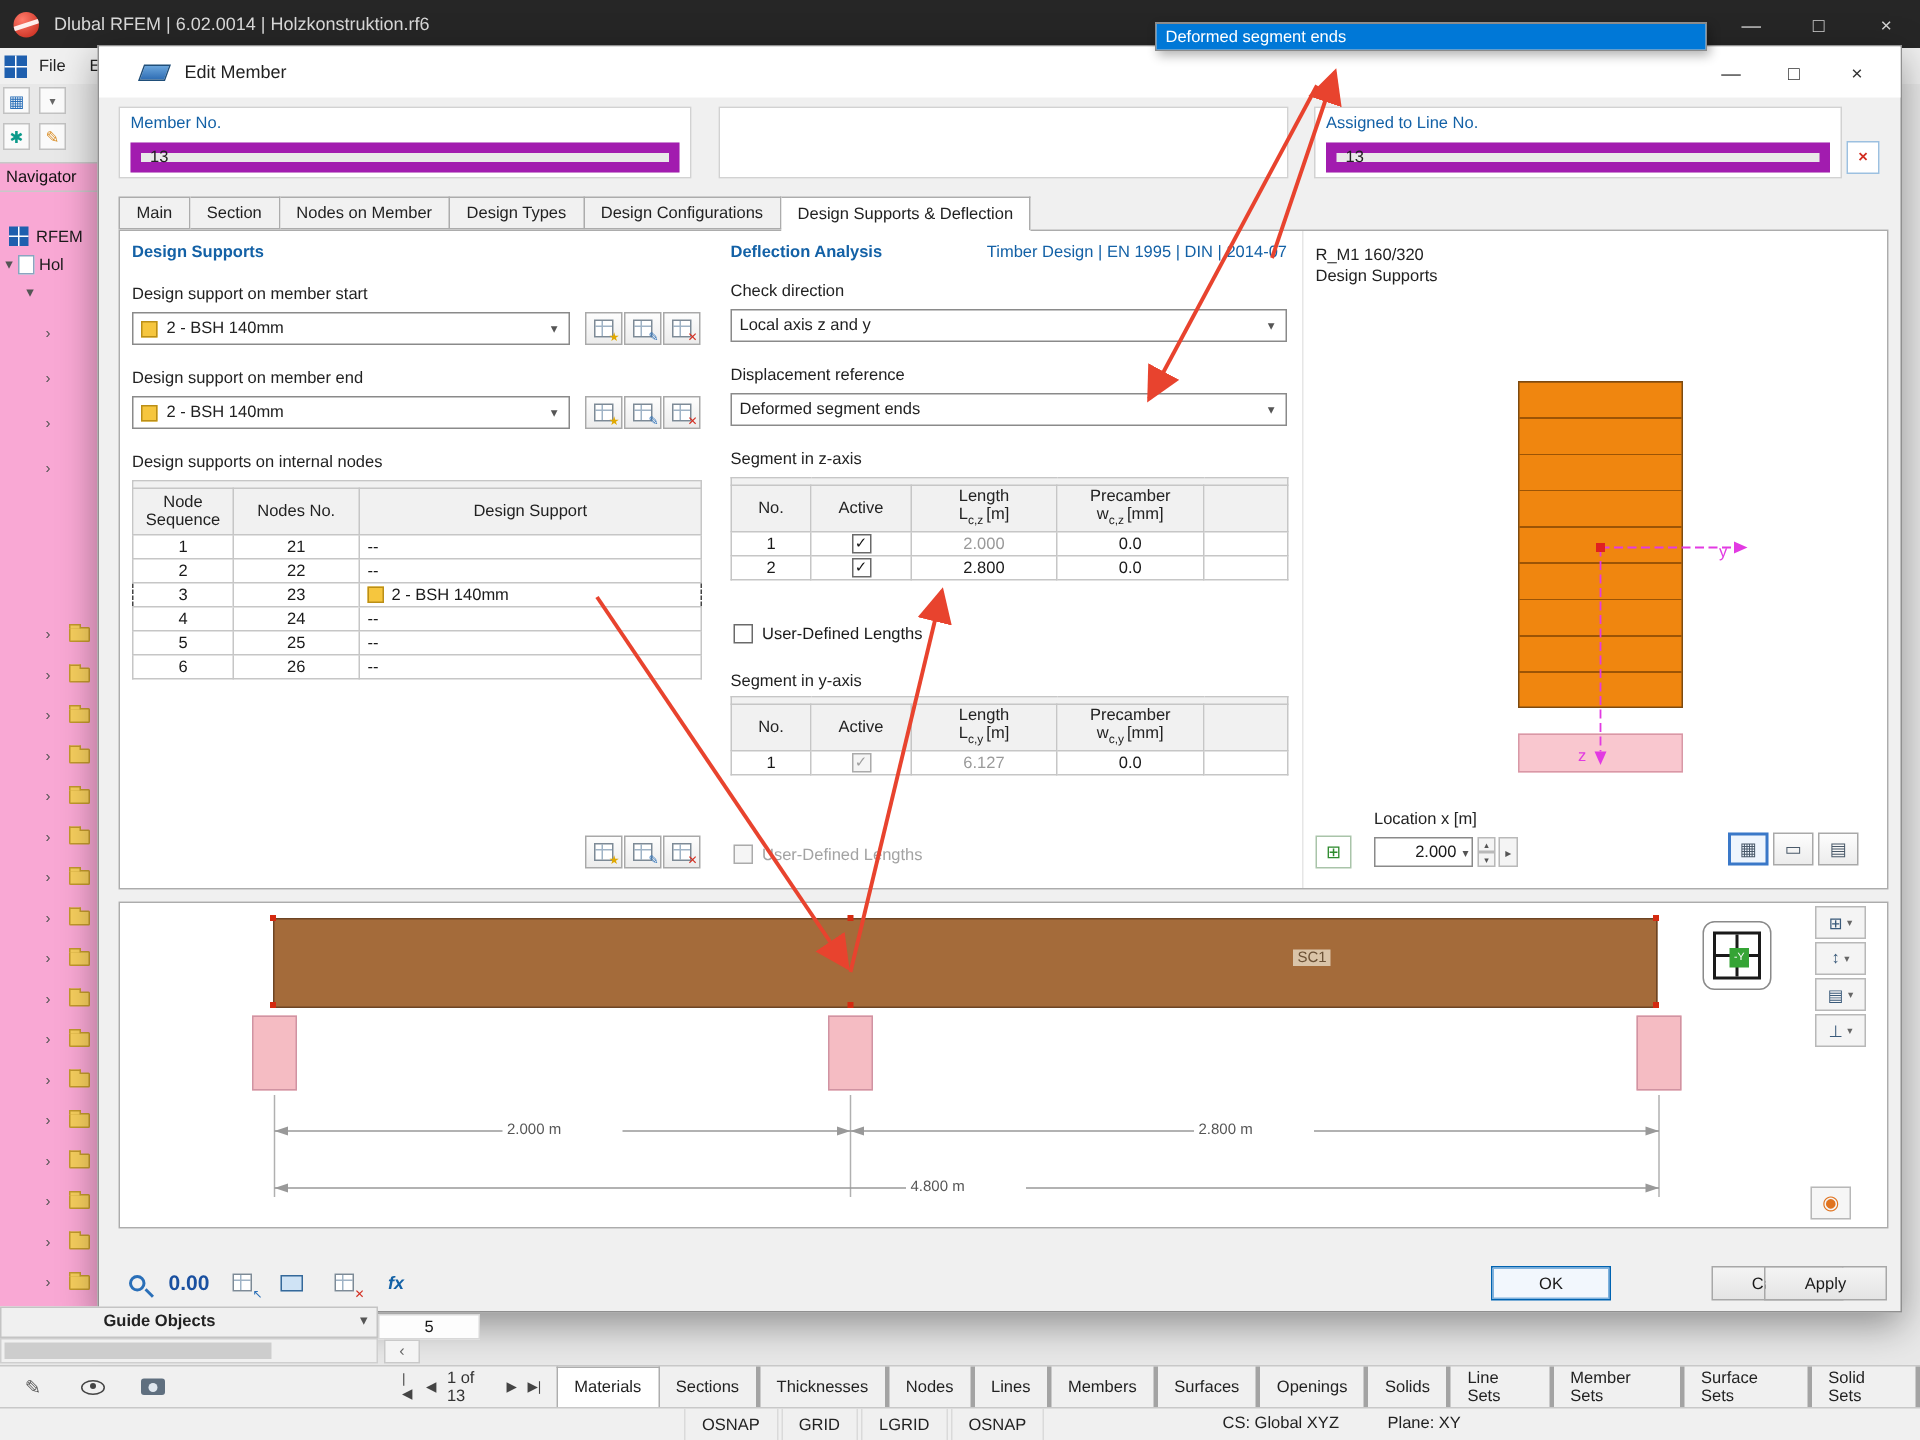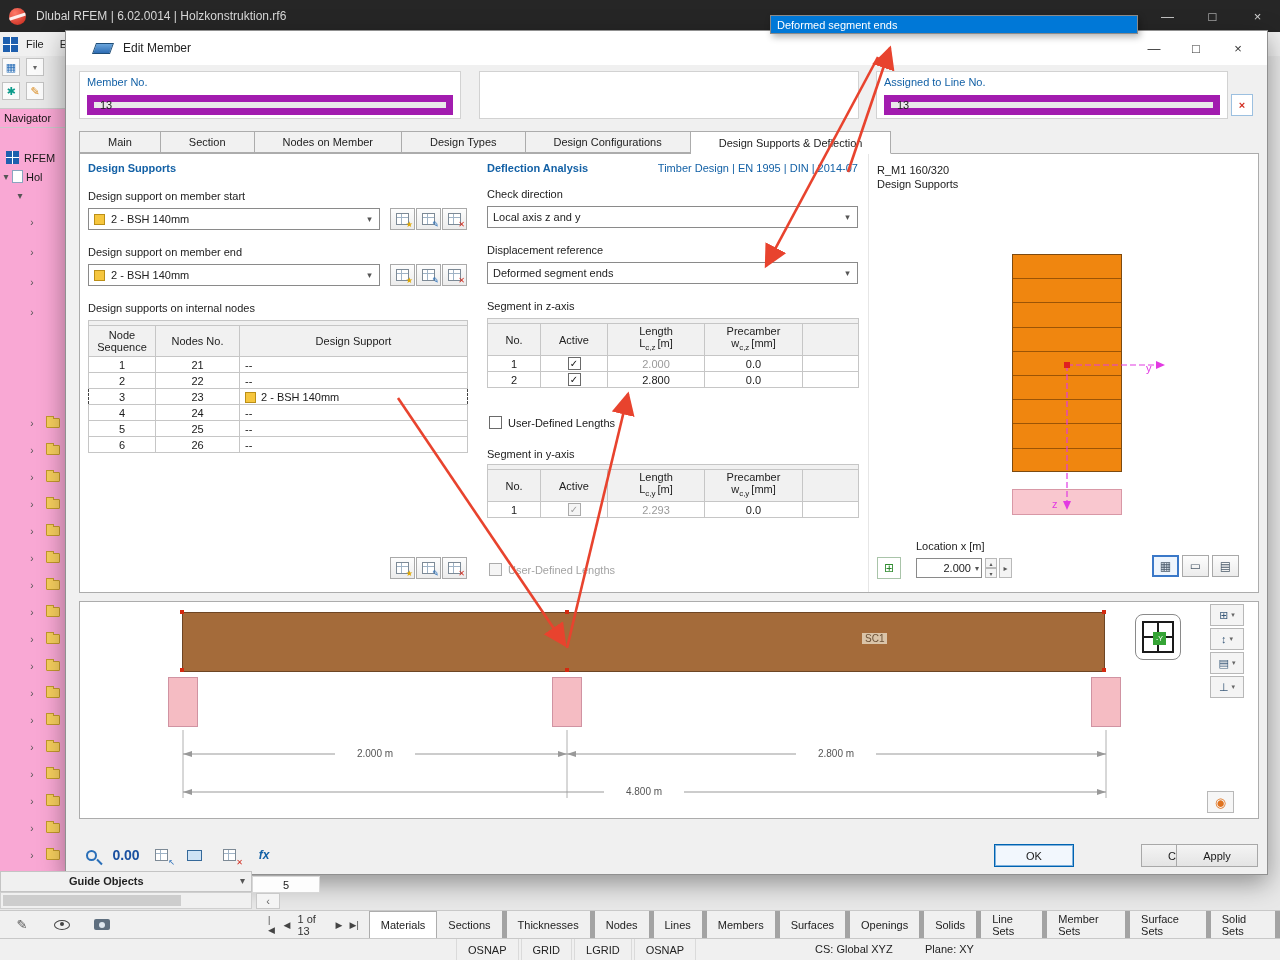--- a/index.html
+++ b/index.html
@@ -54,21 +54,21 @@
   .eye { width:16px; height:10px; border:1.5px solid #444; border-radius:50%; position:relative; }
   .eye::after { content:''; position:absolute; left:4.5px; top:1.5px; width:4px; height:4px; background:#444; border-radius:50%; }
   .cam { width:16px; height:11px; background:#5f6f7f; border-radius:2px; position:relative; }
   .cam::after { content:''; position:absolute; left:5px; top:2.5px; width:6px; height:6px; background:#dfe7ef; border-radius:50%; }
 
   
   .statusrow1 { position:absolute; left:262px; top:910px; width:1018px; height:28px; background:#f0f0f0; border-top:1px solid #c8c8c8; display:flex; align-items:center; z-index:12; }
   .pager { display:flex; align-items:center; gap:7px; padding:0 10px 0 6px; color:#333; }
   .pagerbtn { font-size:9px; color:#444; }
   .stabs { display:flex; height:100%; }
-  .stab { padding:0 11px; display:flex; align-items:center; border-right:5px solid #a3a3a3; color:#222; }
+  .stab { padding:0 11px; display:flex; align-items:center; border-right:3px solid #a3a3a3; color:#222; }
   .stab.active { background:#fff; border:1px solid #adadad; border-bottom:none; }
   .statusrow2 { position:absolute; left:0; top:938px; width:1280px; height:22px; background:#f0f0f0; border-top:1px solid #c8c8c8; z-index:12; }
   .snapwrap { position:absolute; left:456px; top:0; height:100%; display:flex; }
   .snapitem { padding:0 11px; display:flex; align-items:center; border-left:1px solid #dadada; border-right:1px solid #dadada; color:#222; margin-right:2px; }
   .cslabel { position:absolute; left:815px; top:4px; color:#222; }
   .planelabel { position:absolute; left:925px; top:4px; color:#222; }
 
   
   .dialog { position:absolute; left:65px; top:30px; width:1203px; height:845px; background:#f0f0f0; border:1px solid #909090; box-shadow:0 8px 24px rgba(0,0,0,.38); z-index:10; }
   .dlg-title { position:absolute; left:0; top:0; right:0; height:34px; background:#fff; display:flex; align-items:center; }
@@ -76,21 +76,21 @@
   .dlg-title-text { margin-left:11px; font-size:12px; color:#222; }
   .dlg-ctrls { margin-left:auto; display:flex; margin-right:8px; }
   .dlg-ctrl { width:42px; height:30px; display:flex; align-items:center; justify-content:center; font-size:13px; color:#333; }
 
   .hbox { position:absolute; top:40px; height:48px; background:#fff; border:1px solid #d2d2d2; }
   .flabel { position:absolute; left:7px; top:4px; color:#1361a6; }
   .finput { position:absolute; left:7px; right:7px; top:23px; height:20px; background:#e9e9e9; border:7px solid #a21caf; display:flex; align-items:center; padding-left:6px; color:#222; }
   .pickbtn { position:absolute; left:1165px; top:63px; width:22px; height:22px; background:#fff; border:1px solid #9cc0e0; color:#d22d20; display:flex; align-items:center; justify-content:center; font-weight:bold; }
 
   .dtabs { position:absolute; left:13px; top:100px; height:22px; display:flex; }
-  .dtab { padding:0 28px; display:flex; align-items:center; border:1px solid #acacac; border-left:none; background:#f1f1f1; color:#222; }
+  .dtab { padding:0 11px; display:flex; align-items:center; border:1px solid #acacac; border-left:none; background:#f1f1f1; color:#222; }
   .dtab:first-child { border-left:1px solid #acacac; }
   .dtab.active { background:#fff; height:23px; border-bottom:1px solid #fff; position:relative; z-index:3; }
 
   .cbox { position:absolute; left:13px; top:122px; width:1180px; height:440px; background:#fff; border:1px solid #acacac; }
   .sect-title { position:absolute; color:#1361a6; font-weight:bold; }
   .lbl { position:absolute; color:#222; }
   .dimtxt { color:#9a9a9a; }
 
   .combo { position:absolute; height:22px; background:#fff; border:1px solid #8a8a8a; display:flex; align-items:center; padding:0 2px 0 5px; }
   .combo .sw { width:11px; height:11px; background:#f6c63e; border:1px solid #bb8f17; margin-right:6px; flex:none; }
@@ -138,21 +138,21 @@
   .viewbtns { position:absolute; left:1072px; top:401px; display:flex; gap:3px; }
   .vbtn { width:27px; height:22px; background:linear-gradient(#fdfdfd,#ececec); border:1px solid #a9a9a9; display:flex; align-items:center; justify-content:center; color:#4a5a6a; font-size:12px; }
   .vbtn.selon { border:2px solid #3a78c8; background:#eef5fd; }
 
   
   .bv { position:absolute; left:13px; top:570px; width:1180px; height:218px; background:#fff; border:1px solid #acacac; }
   .beam { position:absolute; left:102px; top:10px; width:923px; height:60px; background:#a46b3a; border:1px solid #6d4524; }
   .sc1 { position:absolute; left:782px; top:31px; background:rgba(228,211,188,.85); color:#6b5136; padding:0 3px; font-size:10px; }
   .reddot { position:absolute; width:4px; height:4px; background:#d42a10; }
   .bsup { position:absolute; top:75px; width:30px; height:50px; background:#f5bcc3; border:1px solid #d093a2; }
-  .dimlab { position:absolute; color:#555; font-size:10px; background:#fff; padding:0 3px; width:80px; text-align:center; }
+  .dimlab { position:absolute; color:#555; font-size:10px; background:#fff; padding:0 3px; width:80px; text-align:left; }
   .vcube { position:absolute; left:1055px; top:12px; width:46px; height:46px; background:#fff; border:1px solid #8a8a8a; border-radius:8px; }
   .vcube-grid { position:absolute; left:6px; top:6px; right:6px; bottom:6px; border:2px solid #1a1a1a;
       background-image:linear-gradient(#1a1a1a,#1a1a1a),linear-gradient(#1a1a1a,#1a1a1a); background-repeat:no-repeat;
       background-size:2px 100%,100% 2px; background-position:center,center; }
   .vcube-green { position:absolute; left:17px; top:17px; width:13px; height:13px; background:#35a435; color:#fff; font-size:7px; display:flex; align-items:center; justify-content:center; z-index:2; }
   .sbtncol { position:absolute; left:1130px; top:2px; display:flex; flex-direction:column; gap:2px; }
   .sbtn { width:34px; height:22px; background:#f4f4f4; border:1px solid #b8b8b8; display:flex; align-items:center; justify-content:center; gap:3px; color:#3a5a7a; font-size:11px; }
   .sbtn .dd { font-size:7px; color:#666; }
   .eyebtn { position:absolute; left:1127px; top:189px; width:27px; height:22px; background:#f6f6f6; border:1px solid #b8b8b8; display:flex; align-items:center; justify-content:center; color:#e0731f; font-size:13px; }
 
@@ -578,21 +578,21 @@
               </th>
           <th>
                 <div>Precamber</div>
                 <div><span>w</span><sub>c,y</sub><span class="unit">[mm]</span></div>
               </th>
           <th></th>
         </tr>
         <tr>
           <td class="c">1</td>
           <td class="c"><span class="chk dis">✓</span></td>
-          <td class="c dimtxt">2.293</td>
+          <td class="c dimtxt">6.127</td>
           <td class="c">0.0</td>
           <td></td>
         </tr>
       </tbody>
         </table>
 
       <span class="chkrow" style="left:409px;top:409px;">
         <span class="chk dis"></span>
         <span class="dis-lbl">User-Defined Lengths</span>
       </span>

